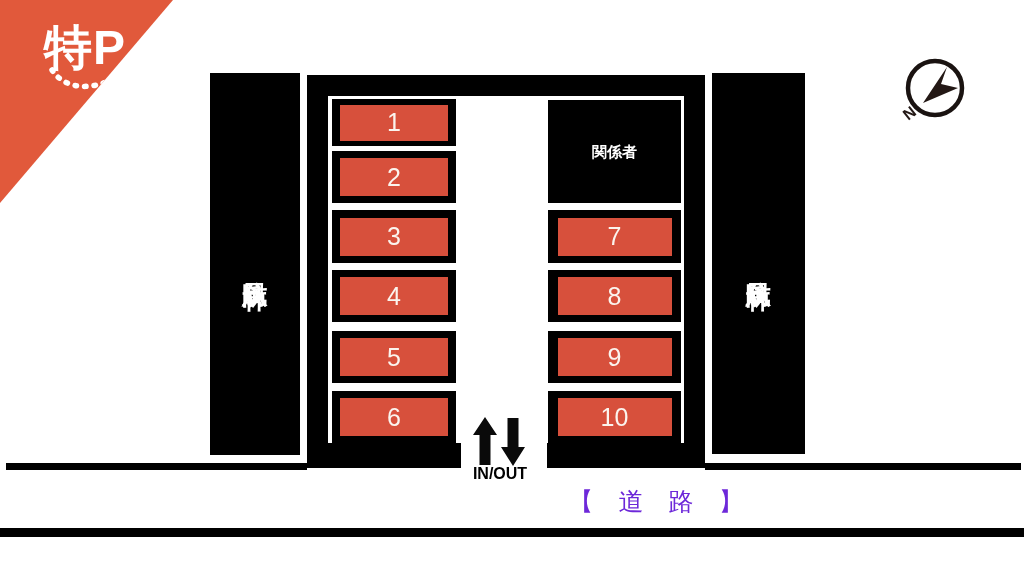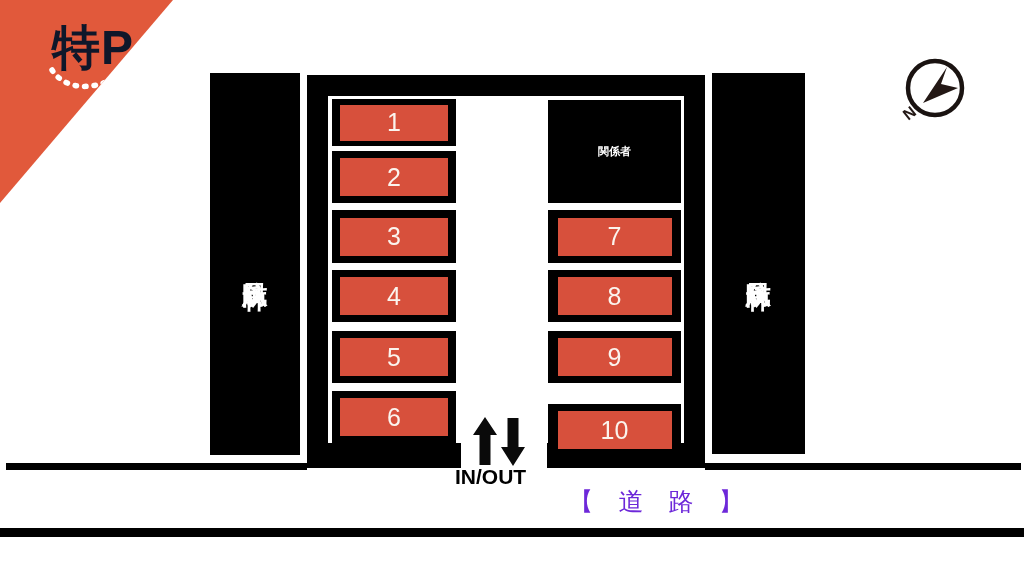--- a/index.html
+++ b/index.html
@@ -36,39 +36,39 @@
     display:flex;align-items:center;justify-content:center;
   }
   .col-l .slot{width:108px;height:38px;}
   .col-r .slot{width:114px;height:38px;}
   .slot span{color:#FBF4EE;font-size:25px;font-weight:normal;}
   
   .staff-box{
     position:absolute;left:548px;top:100px;width:133px;height:103px;background:#000;
     display:flex;flex-direction:column;align-items:center;justify-content:center;
   }
-  .staff-box div{color:#fff;font-weight:bold;font-size:11px;line-height:23px;text-align:right;}
+  .staff-box div{color:#fff;font-weight:bold;font-size:15px;line-height:23px;text-align:right;}
   
   .inout-arrows{position:absolute;left:470px;top:416px;}
   .inout-label{
-    position:absolute;left:455px;top:465px;width:90px;
-    font-weight:bold;font-size:21px;color:#000;letter-spacing:0px;
+    position:absolute;left:455px;top:465px;width:90px;text-align:center;
+    font-weight:bold;font-size:16px;color:#000;letter-spacing:0px;
   }
   
   .road-label{
     position:absolute;left:536px;top:485px;width:240px;text-align:center;
     font-size:25px;color:#6d28d9;font-weight:normal;
   }
   
   .logo-tri{
     position:absolute;left:0;top:0;width:173px;height:203px;
     background:var(--logo-orange,#E1593B);
     clip-path:polygon(0 0,173px 0,0 203px);
   }
-  .logo-text{position:absolute;left:52px;top:16px;color:#0f172a;font-size:48px;font-weight:bold;letter-spacing:1px;}
+  .logo-text{position:absolute;left:44px;top:16px;color:#ffffff;font-size:48px;font-weight:bold;letter-spacing:1px;}
   .logo-smile{position:absolute;left:48px;top:66px;}
   
   .compass{position:absolute;left:900px;top:52px;}
 </style>
 </head>
 <body>
 
 <div id="canvas">
 
   <div class="road-line road-left"></div>
@@ -131,21 +131,21 @@
   <div class="block col-r" style="top:270px;height:52px;">
     <div class="slot">
       <span>8</span>
     </div>
   </div>
   <div class="block col-r" style="top:331px;height:52px;">
     <div class="slot">
       <span>9</span>
     </div>
   </div>
-  <div class="block col-r" style="top:391px;height:52px;margin-top:13px;">
+  <div class="block col-r" style="top:391px;height:52px;">
     <div class="slot">
       <span>10</span>
     </div>
   </div>
 
   <svg class="inout-arrows" width="60" height="52" viewBox="0 0 60 52">
     <polygon points="15,1 27,19 20.5,19 20.5,49 9.5,49 9.5,19 3,19" fill="#0A0A0A"></polygon>
     <polygon points="37.5,2 48.5,2 48.5,31 55,31 43,50 31,31 37.5,31" fill="#0A0A0A"></polygon>
   </svg>
   <div class="inout-label">IN/OUT</div>

